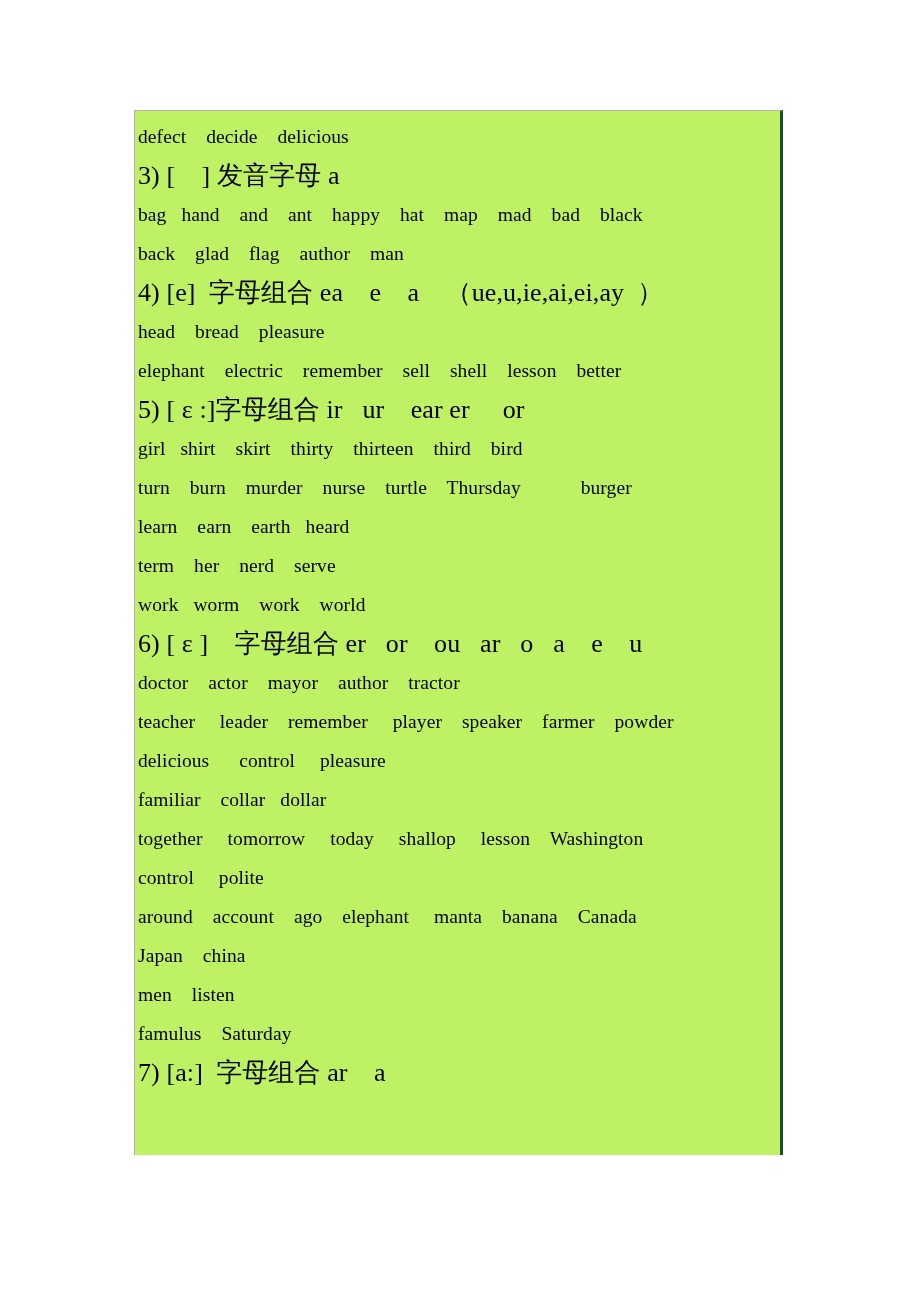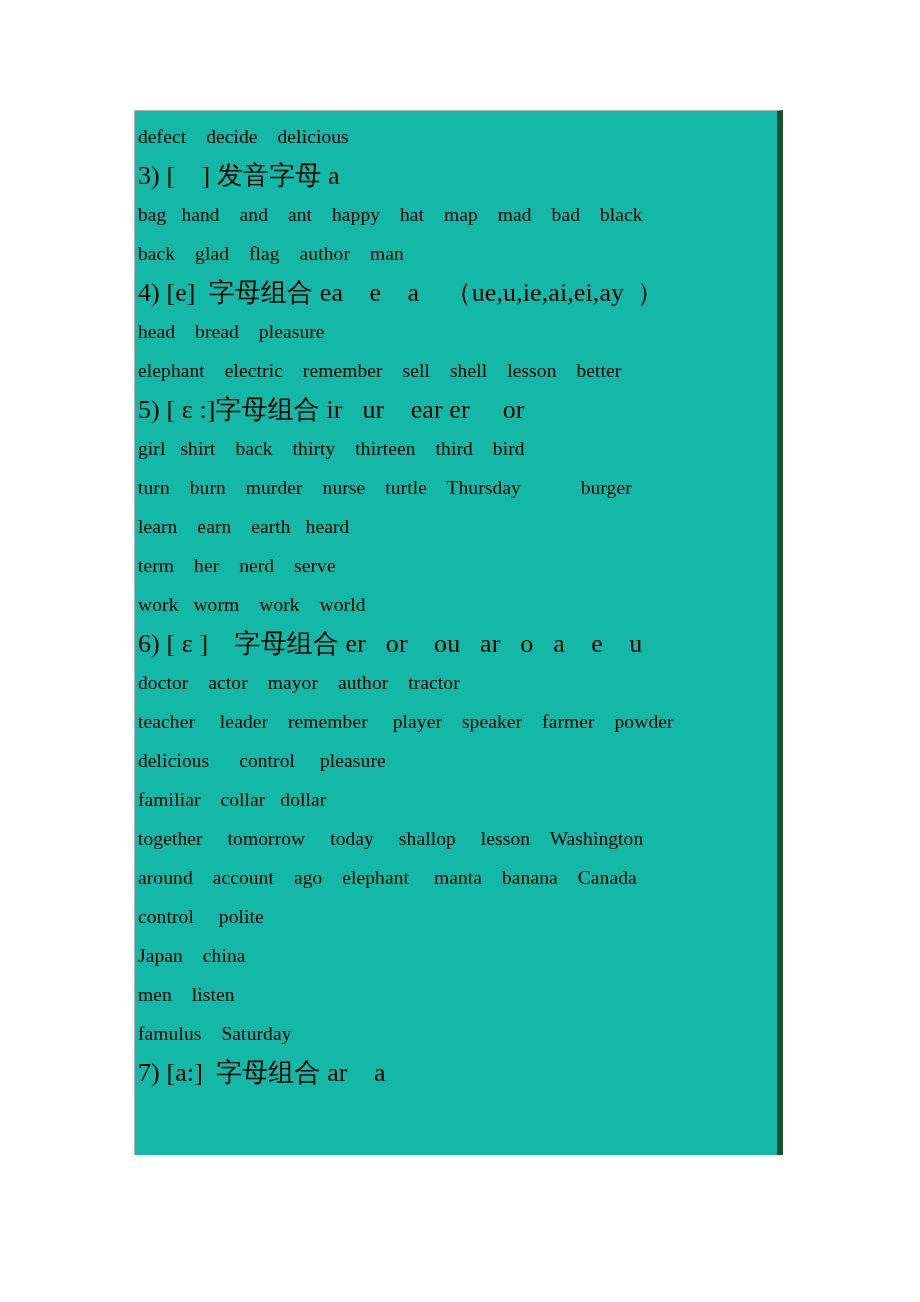--- a/index.html
+++ b/index.html
@@ -28,24 +28,24 @@
 
   
   #lesson-table {
     position: absolute;
     left: 134px;
     top: 110px;
     width: 649px;
     height: 1045px;
     border-top: 1px solid #b9b0b8;
     border-left: 1px solid #b9b0b8;
-    border-right: 6px solid #14532d;
+    border-right: 3px solid #14532d;
     border-bottom: none;
     box-sizing: border-box;
-    background: #14b8a6;
+    background: #bef264;
   }
 
   #lesson-cell {
     padding: 6px 0 0 3px;
   }
 
   
   .line {
     height: 39px;
     line-height: 39px;
@@ -78,21 +78,21 @@
       <div class="line heading">4) [e]  字母组合 ea    e    a    （ue,u,ie,ai,ei,ay  ）</div>
 
       <div class="line">head    bread    pleasure</div>
 
       <div class="line">elephant    electric    remember    sell    shell    lesson    better</div>
 
 
 
       <div class="line heading">5) [ ε :]字母组合 ir   ur    ear er     or</div>
 
-      <div class="line">girl   shirt    back    thirty    thirteen    third    bird</div>
+      <div class="line">girl   shirt    skirt    thirty    thirteen    third    bird</div>
 
       <div class="line">turn    burn    murder    nurse    turtle    Thursday            burger</div>
 
       <div class="line">learn    earn    earth   heard</div>
 
       <div class="line">term    her    nerd    serve</div>
 
       <div class="line">work   worm    work    world</div>
 
       <div class="line heading">6) [ ε ]    字母组合 er   or    ou   ar   o   a    e    u</div>
@@ -100,23 +100,23 @@
       <div class="line">doctor    actor    mayor    author    tractor</div>
 
       <div class="line">teacher     leader    remember     player    speaker    farmer    powder</div>
 
       <div class="line">delicious      control     pleasure</div>
 
       <div class="line">familiar    collar   dollar</div>
 
       <div class="line">together     tomorrow     today     shallop     lesson    Washington</div>
 
+      <div class="line">control     polite</div>
+
       <div class="line">around    account    ago    elephant     manta    banana    Canada</div>
-
-      <div class="line">control     polite</div>
 
       <div class="line">Japan    china</div>
 
       <div class="line">men    listen</div>
 
       <div class="line">famulus    Saturday</div>
 
       <div class="line heading">7) [a:]  字母组合 ar    a</div>
 
     </div>

